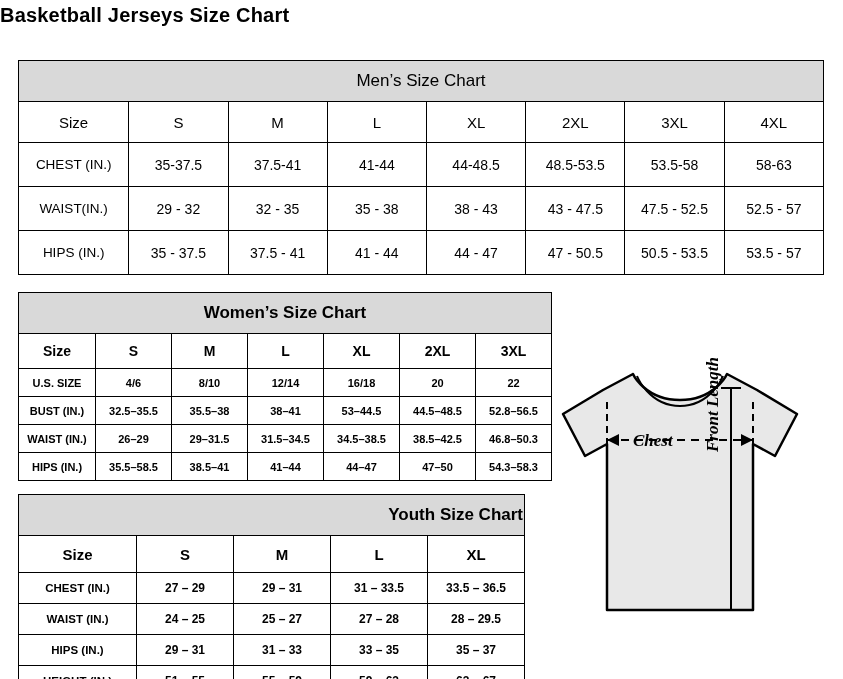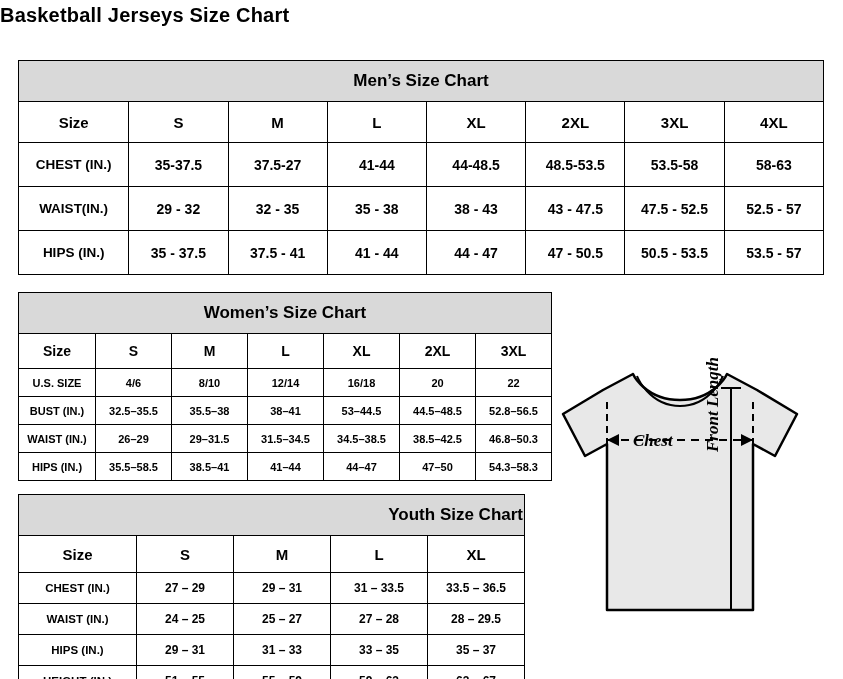--- a/index.html
+++ b/index.html
@@ -49,21 +49,21 @@
 
   
   #men-table {
     position: absolute;
     left: 18px;
     top: 60px;
     width: 806px;
   }
   #men-table .caption-cell { height: 38px; font-size: 17px; }
   #men-table .hdr-cell { height: 38px; font-size: 15px; }
-  #men-table td { height: 41px; font-size: 14px; font-weight: bold; }
+  #men-table td { height: 41px; font-size: 14px; font-weight: normal; }
   #men-table .rowlabel { font-size: 13.5px; }
 
   
   #women-table {
     position: absolute;
     left: 18px;
     top: 292px;
     width: 533px;
   }
   #women-table .caption-cell { height: 38px; font-size: 17px; }
@@ -138,21 +138,21 @@
       <td class="hdr-cell">M</td>
       <td class="hdr-cell">L</td>
       <td class="hdr-cell">XL</td>
       <td class="hdr-cell">2XL</td>
       <td class="hdr-cell">3XL</td>
       <td class="hdr-cell">4XL</td>
     </tr>
     <tr>
       <td class="rowlabel">CHEST (IN.)</td>
       <td>35-37.5</td>
-      <td>37.5-27</td>
+      <td>37.5-41</td>
       <td>41-44</td>
       <td>44-48.5</td>
       <td>48.5-53.5</td>
       <td>53.5-58</td>
       <td>58-63</td>
     </tr>
     <tr>
       <td class="rowlabel">WAIST(IN.)</td>
       <td>29 - 32</td>
       <td>32 - 35</td>

